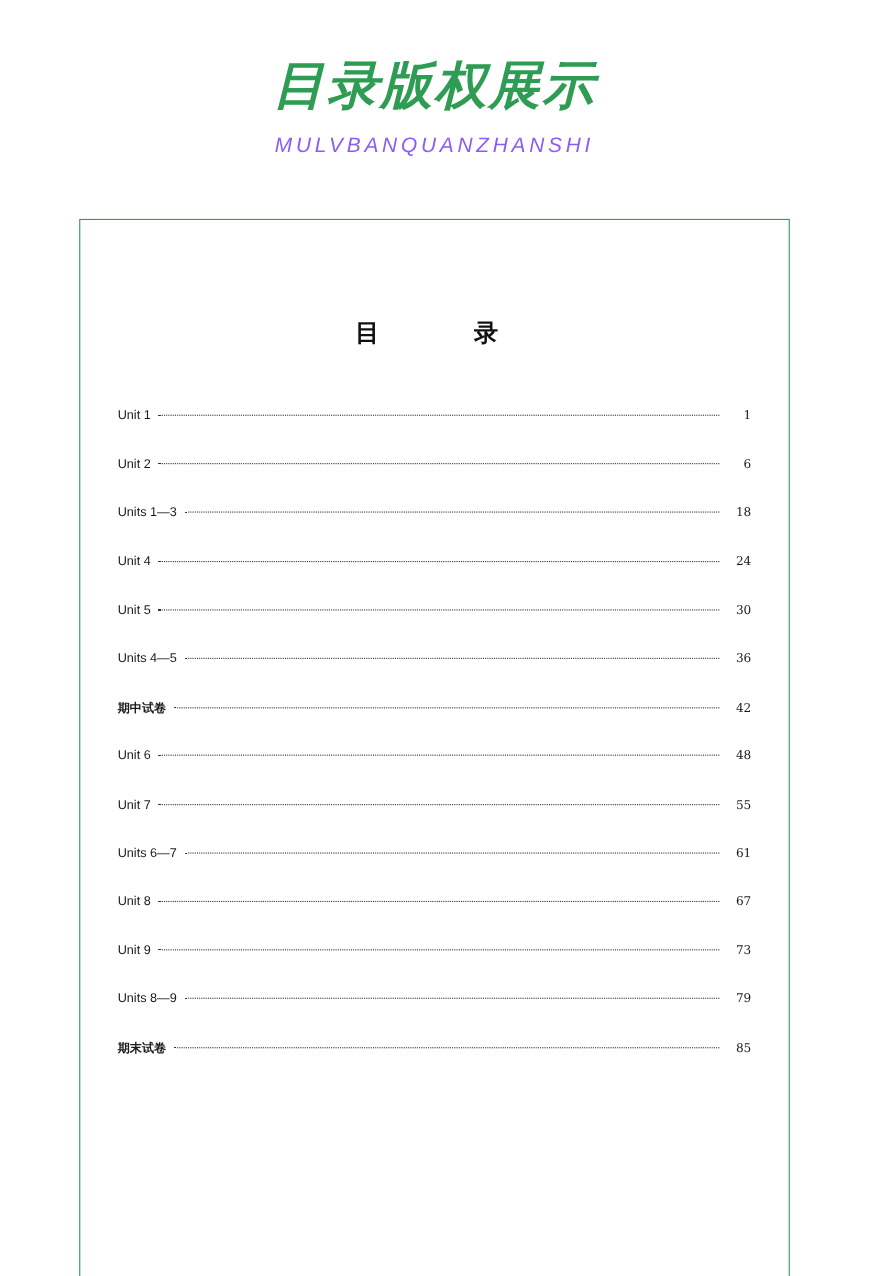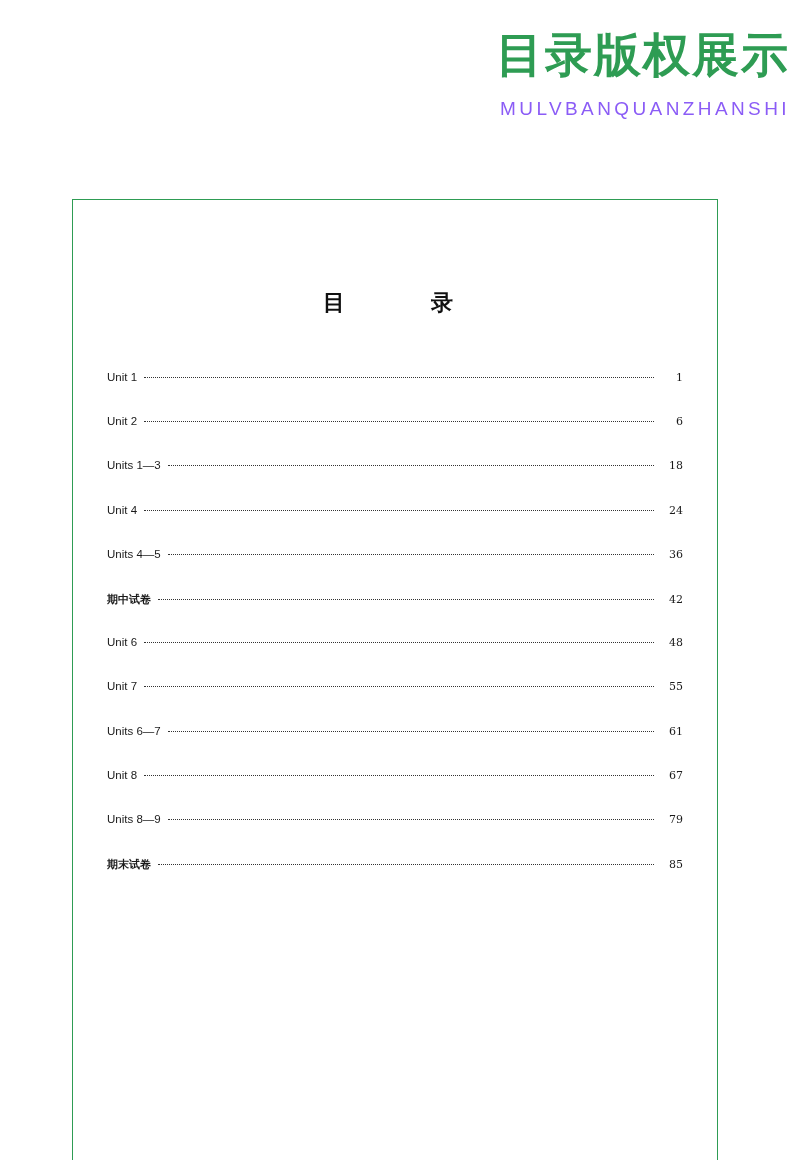--- a/index.html
+++ b/index.html
@@ -14,22 +14,23 @@
     position: relative;
     overflow: hidden;
   }
   .page {
     width: 790px;
     height: 1160px;
     position: relative;
     box-sizing: border-box;
   }
   .header {
-    text-align: right;
-    padding-top: 28px;
+    text-align: center;
+    padding-top: 52px;
+    font-style: italic;
   }
   .header-title {
     font-family: "DejaVu Sans", sans-serif;
     font-size: 47px;
     font-weight: bold;
     color: #2e9c53;
     letter-spacing: 2px;
     line-height: 1.15;
     margin: 0;
   }
@@ -129,20 +130,25 @@
           <span class="toc-label">Units 1—3</span>
           <span class="toc-dots"></span>
           <span class="toc-page">18</span>
         </li>
         <li class="toc-row">
           <span class="toc-label">Unit 4</span>
           <span class="toc-dots"></span>
           <span class="toc-page">24</span>
         </li>
         <li class="toc-row">
+          <span class="toc-label">Unit 5</span>
+          <span class="toc-dots"></span>
+          <span class="toc-page">30</span>
+        </li>
+        <li class="toc-row">
           <span class="toc-label">Units 4—5</span>
           <span class="toc-dots"></span>
           <span class="toc-page">36</span>
         </li>
         <li class="toc-row">
           <span class="toc-label bold">期中试卷</span>
           <span class="toc-dots"></span>
           <span class="toc-page">42</span>
         </li>
         <li class="toc-row">
@@ -159,20 +165,25 @@
           <span class="toc-label">Units 6—7</span>
           <span class="toc-dots"></span>
           <span class="toc-page">61</span>
         </li>
         <li class="toc-row">
           <span class="toc-label">Unit 8</span>
           <span class="toc-dots"></span>
           <span class="toc-page">67</span>
         </li>
         <li class="toc-row">
+          <span class="toc-label">Unit 9</span>
+          <span class="toc-dots"></span>
+          <span class="toc-page">73</span>
+        </li>
+        <li class="toc-row">
           <span class="toc-label">Units 8—9</span>
           <span class="toc-dots"></span>
           <span class="toc-page">79</span>
         </li>
         <li class="toc-row">
           <span class="toc-label bold">期末试卷</span>
           <span class="toc-dots"></span>
           <span class="toc-page">85</span>
         </li>
       </ul>

